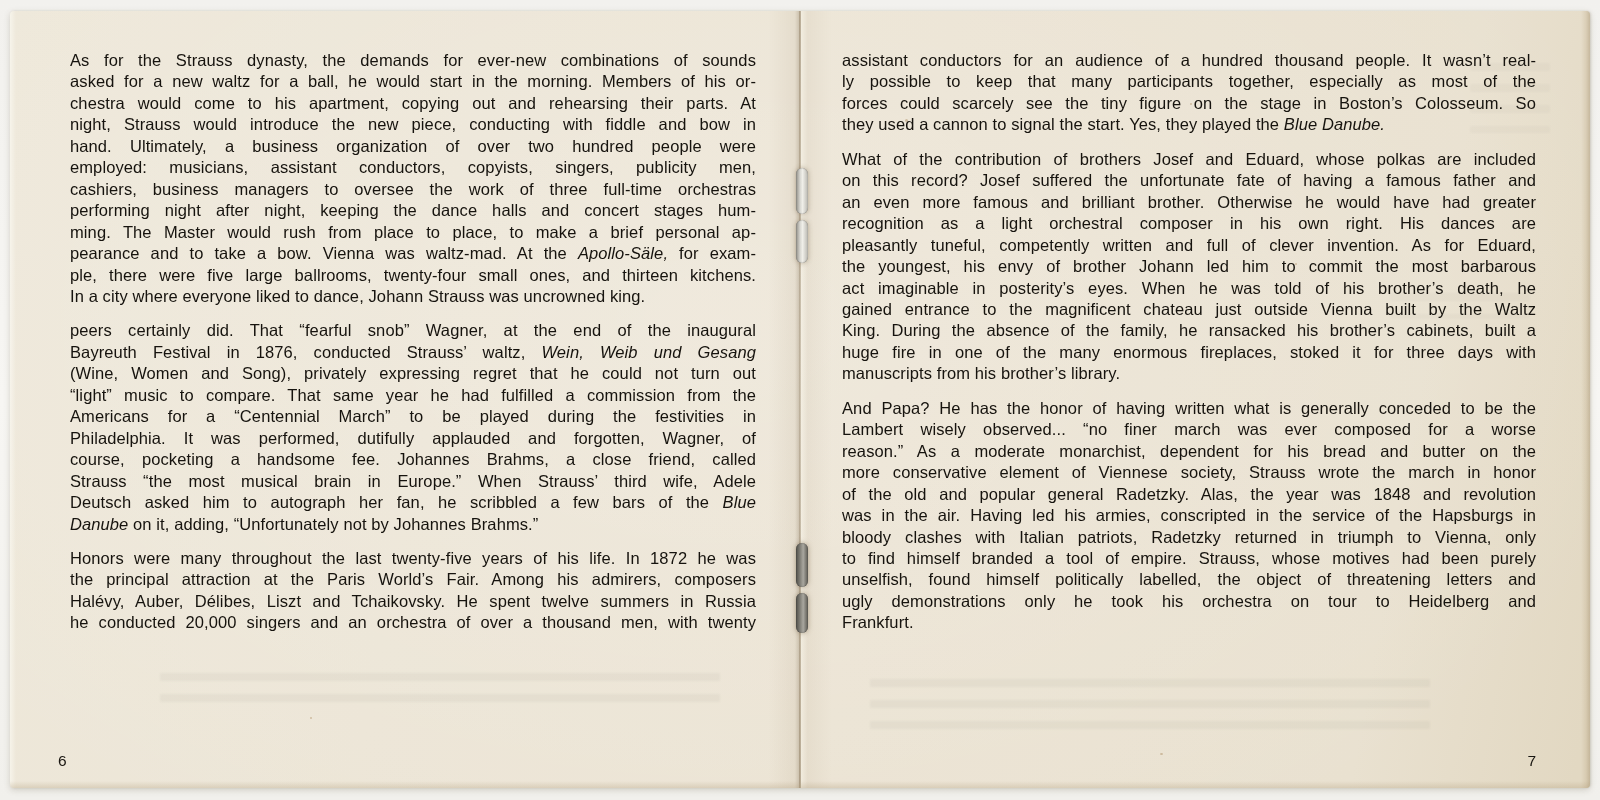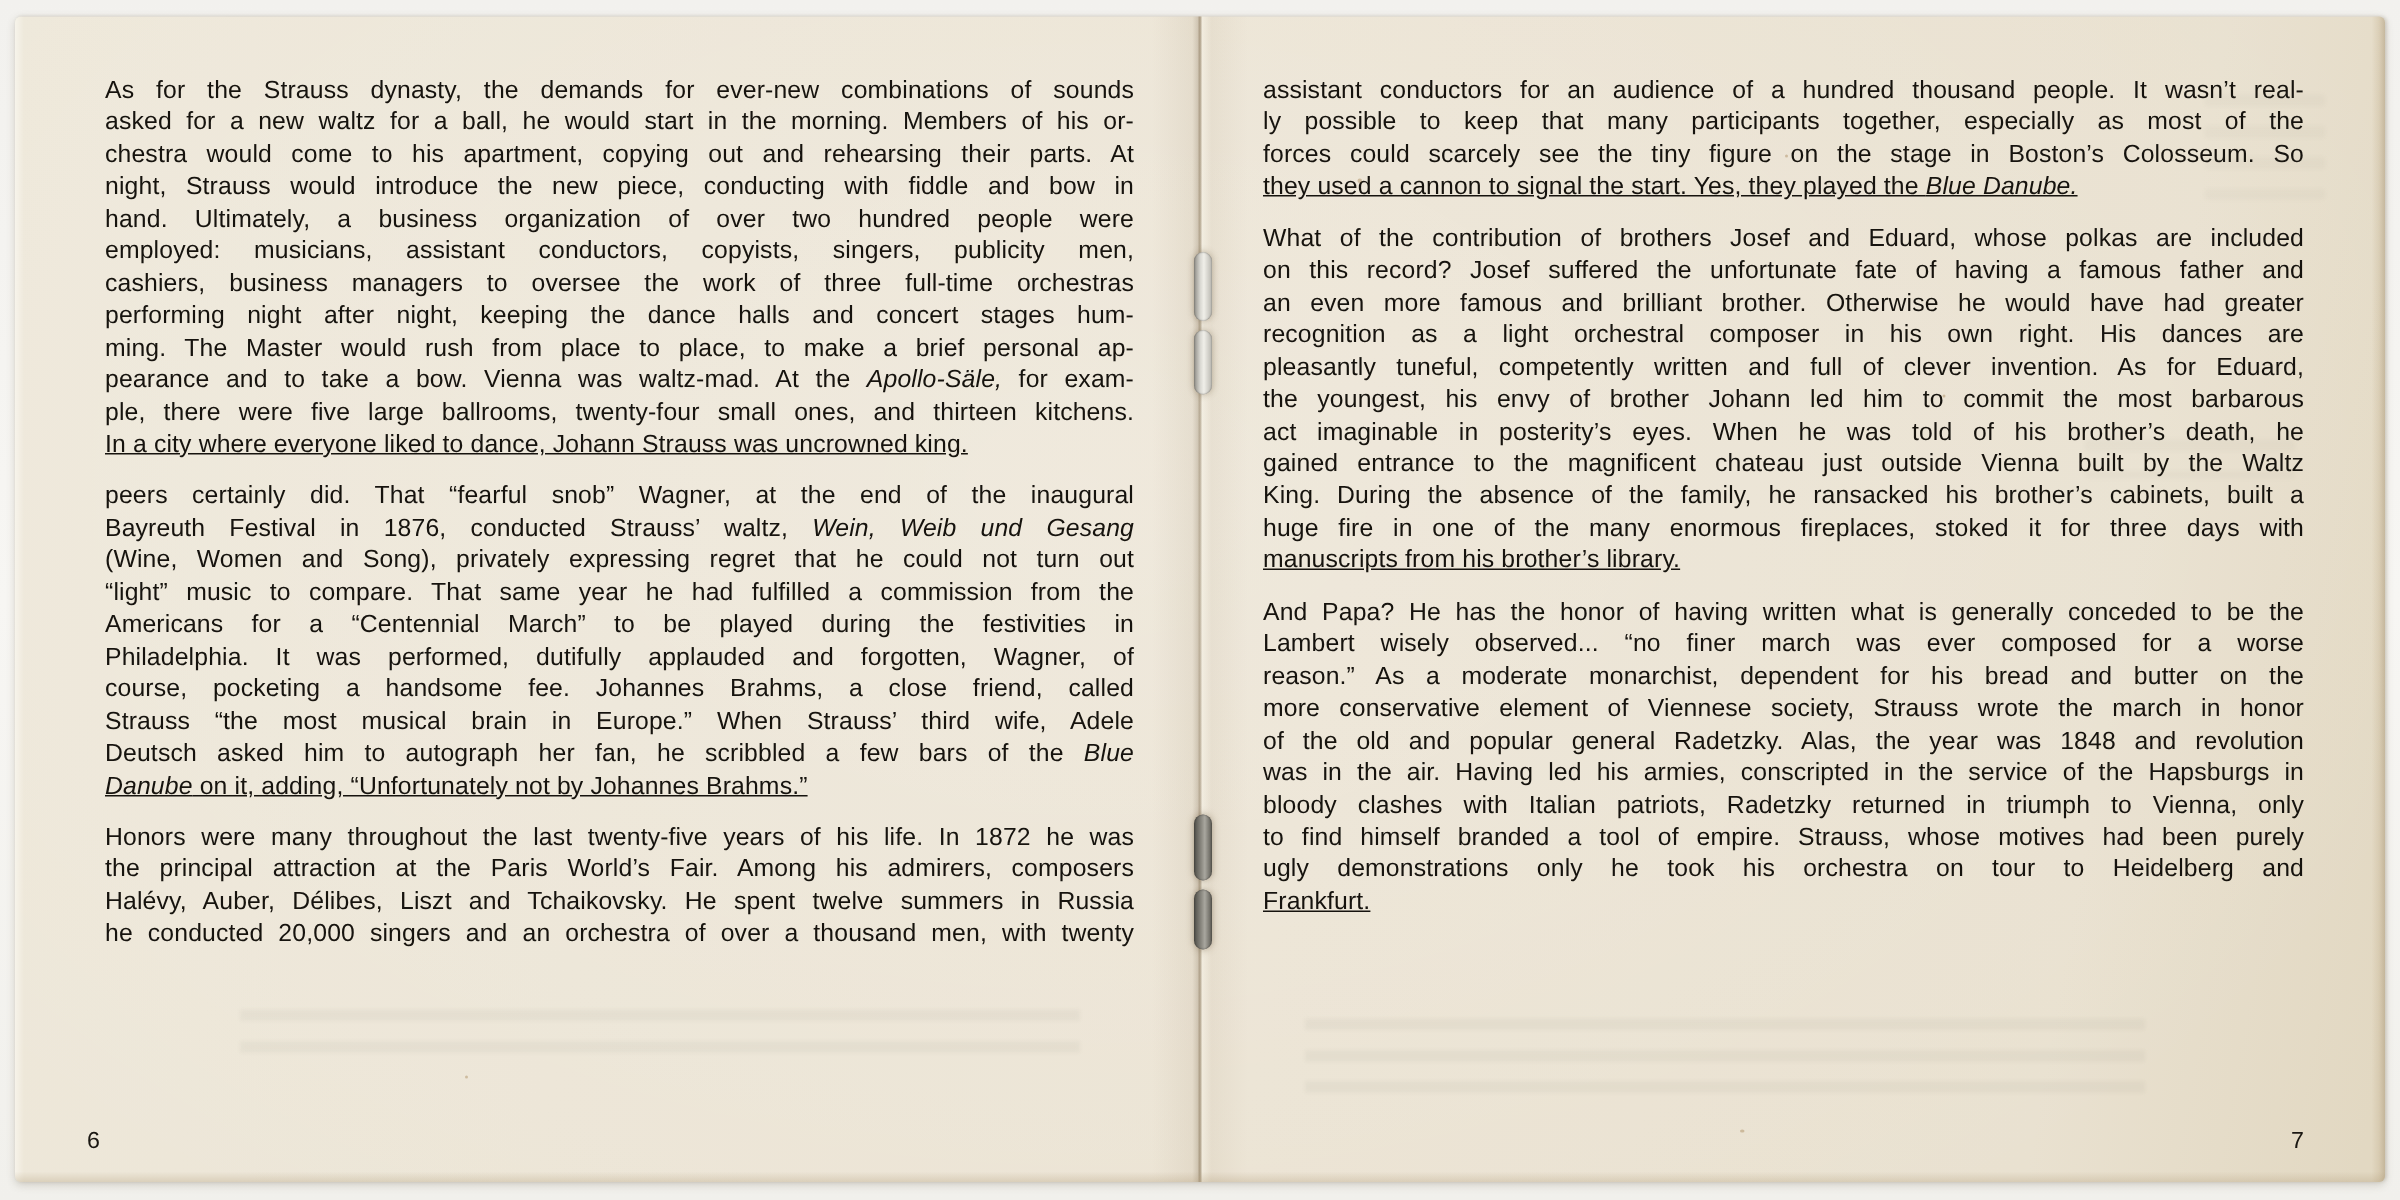--- a/index.html
+++ b/index.html
@@ -82,21 +82,21 @@
     letter-spacing: 0.1px;
   }
   .text-col.left  { left: 48px;  width: 686px; margin-left: 12px; }
   .text-col.right { left: 832px; width: 694px; }
   .paragraph { margin-bottom: 13px; }
   .line {
     white-space: nowrap;
     text-align: justify;
     text-align-last: justify;
   }
-  .line.last { text-align-last: left; text-decoration: underline; }
+  .line.last { text-align-last: left; }
   .it { font-style: italic; }
 
   
   .page-number {
     position: absolute; top: 741px;
     font-size: 15.5px; color: #1a1712;
   }
   .page-number.left  { left: 48px; }
   .page-number.right { left: 1480px; width: 46px; text-align: right; }
 
@@ -190,20 +190,21 @@
       </div>
       <div class="paragraph">
         <div class="line"><span>And Papa? He has the honor of having written what is generally conceded to be the</span></div>
         <div class="line"><span>Lambert wisely observed... “no finer march was ever composed for a worse</span></div>
         <div class="line"><span>reason.” As a moderate monarchist, dependent for his bread and butter on the</span></div>
         <div class="line"><span>more conservative element of Viennese society, Strauss wrote the march in honor</span></div>
         <div class="line"><span>of the old and popular general Radetzky. Alas, the year was 1848 and revolution</span></div>
         <div class="line"><span>was in the air. Having led his armies, conscripted in the service of the Hapsburgs in</span></div>
         <div class="line"><span>bloody clashes with Italian patriots, Radetzky returned in triumph to Vienna, only</span></div>
         <div class="line"><span>to find himself branded a tool of empire. Strauss, whose motives had been purely</span></div>
+        <div class="line"><span>unselfish, found himself politically labelled, the object of threatening letters and</span></div>
         <div class="line"><span>ugly demonstrations only he took his orchestra on tour to Heidelberg and</span></div>
         <div class="line last"><span>Frankfurt.</span></div>
       </div>
     </div>
   <div class="page-number right">7</div>
 
   <div class="staple staple-top" style="top:157px; height:95px;">
     <div class="leg t"></div>
     <div class="leg b"></div>
   </div>

